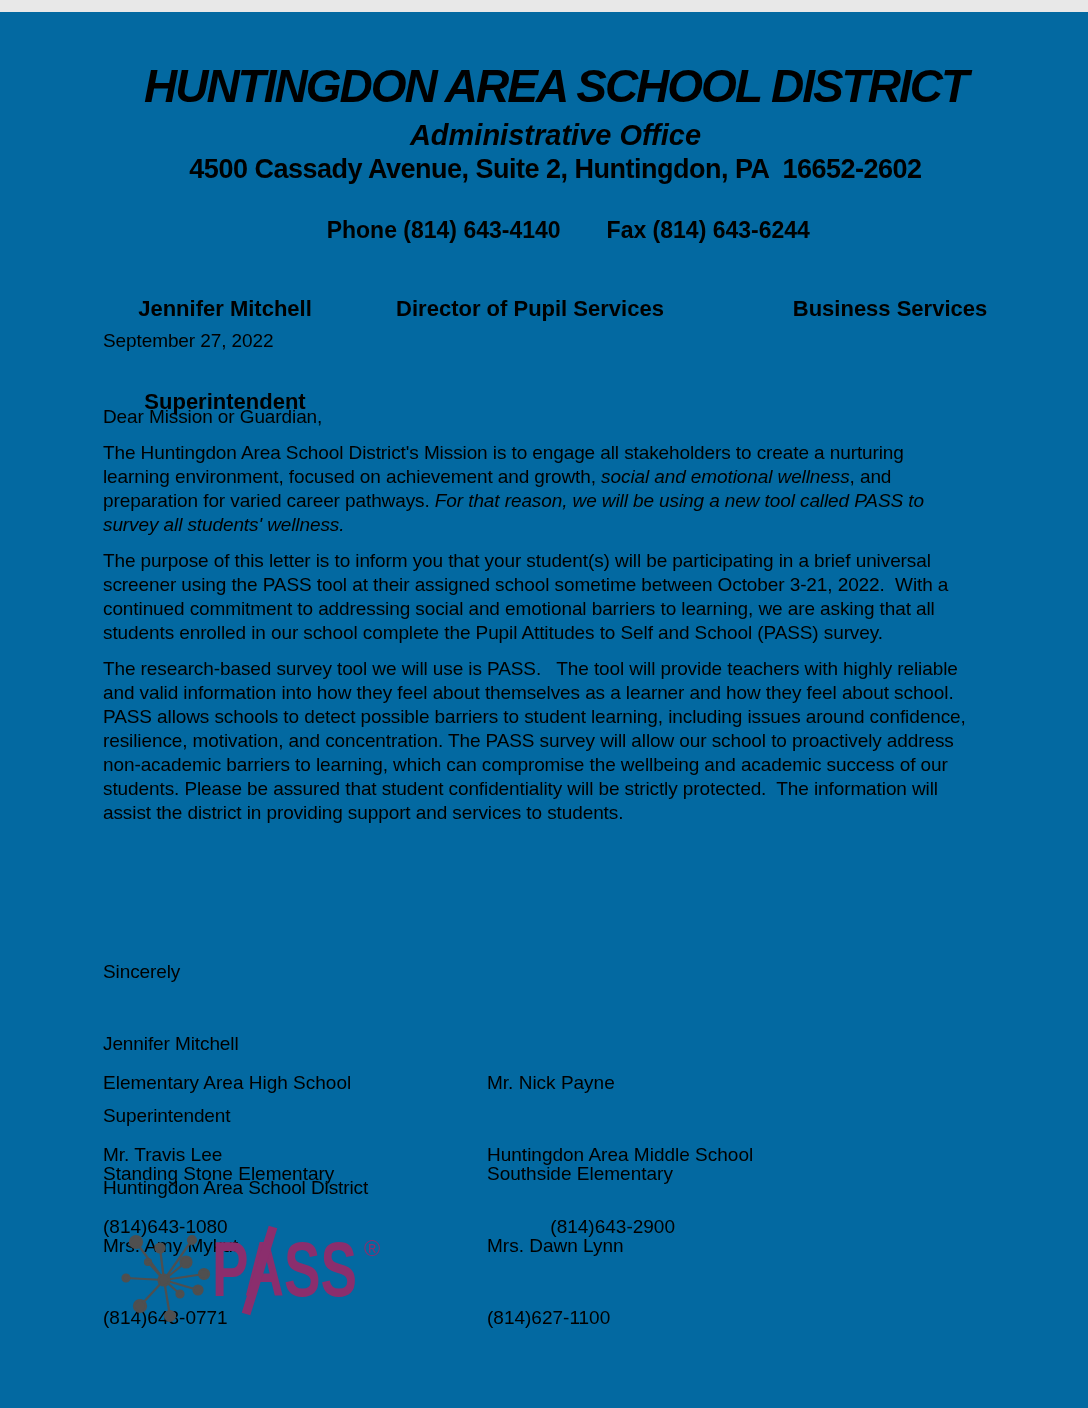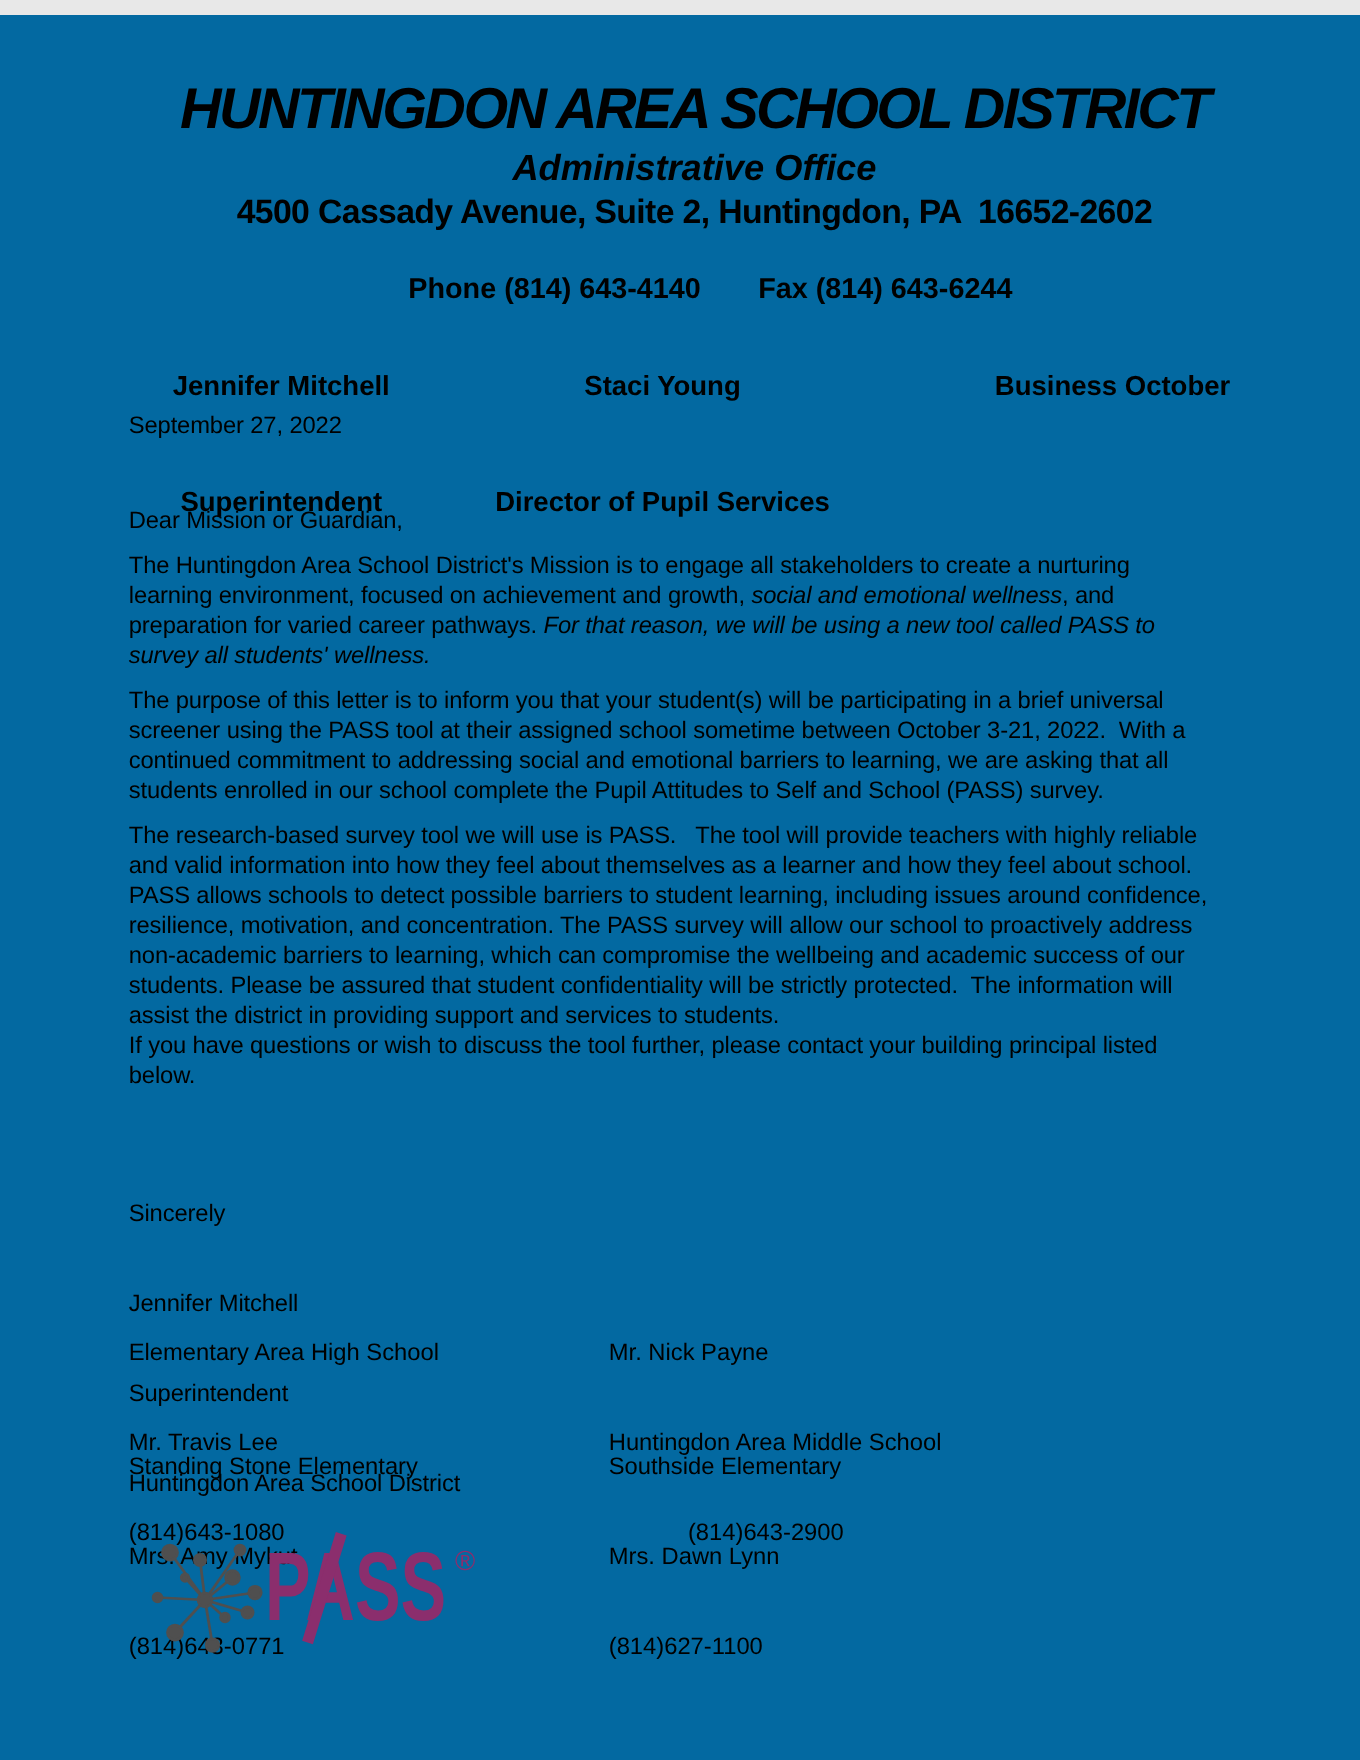--- a/index.html
+++ b/index.html
@@ -106,47 +106,44 @@
   <div class="hdr-center address-line">4500 Cassady Avenue, Suite 2, Huntingdon, PA  16652-2602</div>
   <div class="hdr-center phone-line">
     <span>Phone (814) 643-4140</span><span class="fax-part">Fax (814) 643-6244</span>
   </div>
 
   <div class="staff-col staff-col-1">
     <div>Jennifer Mitchell</div>
     <div>Superintendent</div>
   </div>
   <div class="staff-col staff-col-2">
-    <div>Staci Young</div>
     <div>Director of Pupil Services</div>
   </div>
   <div class="staff-col staff-col-3">
-    <div>Business October</div>
+    <div>Business Services</div>
   </div>
 
   <div class="body-text date-line">September 27, 2022</div>
   <div class="body-text salutation">Dear Mission or Guardian,</div>
 
   <div class="body-text para-1"><span>The Huntingdon Area School District's Mission is to engage all stakeholders to create a nurturing
 learning environment, focused on achievement and growth, </span><span class="i">social and emotional wellness</span><span>, and
 preparation for varied career pathways. </span><span class="i">For that reason, we will be using a new tool called PASS to
 survey all students' wellness.</span></div>
   <div class="body-text para-2"><span>The purpose of this letter is to inform you that your student(s) will be participating in a brief universal
 screener using the PASS tool at their assigned school sometime between October 3-21, 2022.  With a
 continued commitment to addressing social and emotional barriers to learning, we are asking that all
 students enrolled in our school complete the Pupil Attitudes to Self and School (PASS) survey.</span></div>
   <div class="body-text para-3"><span>The research-based survey tool we will use is PASS.   The tool will provide teachers with highly reliable
 and valid information into how they feel about themselves as a learner and how they feel about school.
 PASS allows schools to detect possible barriers to student learning, including issues around confidence,
 resilience, motivation, and concentration. The PASS survey will allow our school to proactively address
 non-academic barriers to learning, which can compromise the wellbeing and academic success of our
 students. Please be assured that student confidentiality will be strictly protected.  The information will
 assist the district in providing support and services to students.</span></div>
-  <div class="body-text para-4"><span>If you have questions or wish to discuss the tool further, please contact your building principal listed
-below.</span></div>
 
   <div class="body-text closing">
     <div>Sincerely</div>
     <div>Jennifer Mitchell</div>
     <div>Superintendent</div>
     <div>Huntingdon Area School District</div>
   </div>
 
   <div class="contact-block contact-hs">
     <div>Elementary Area High School</div>

